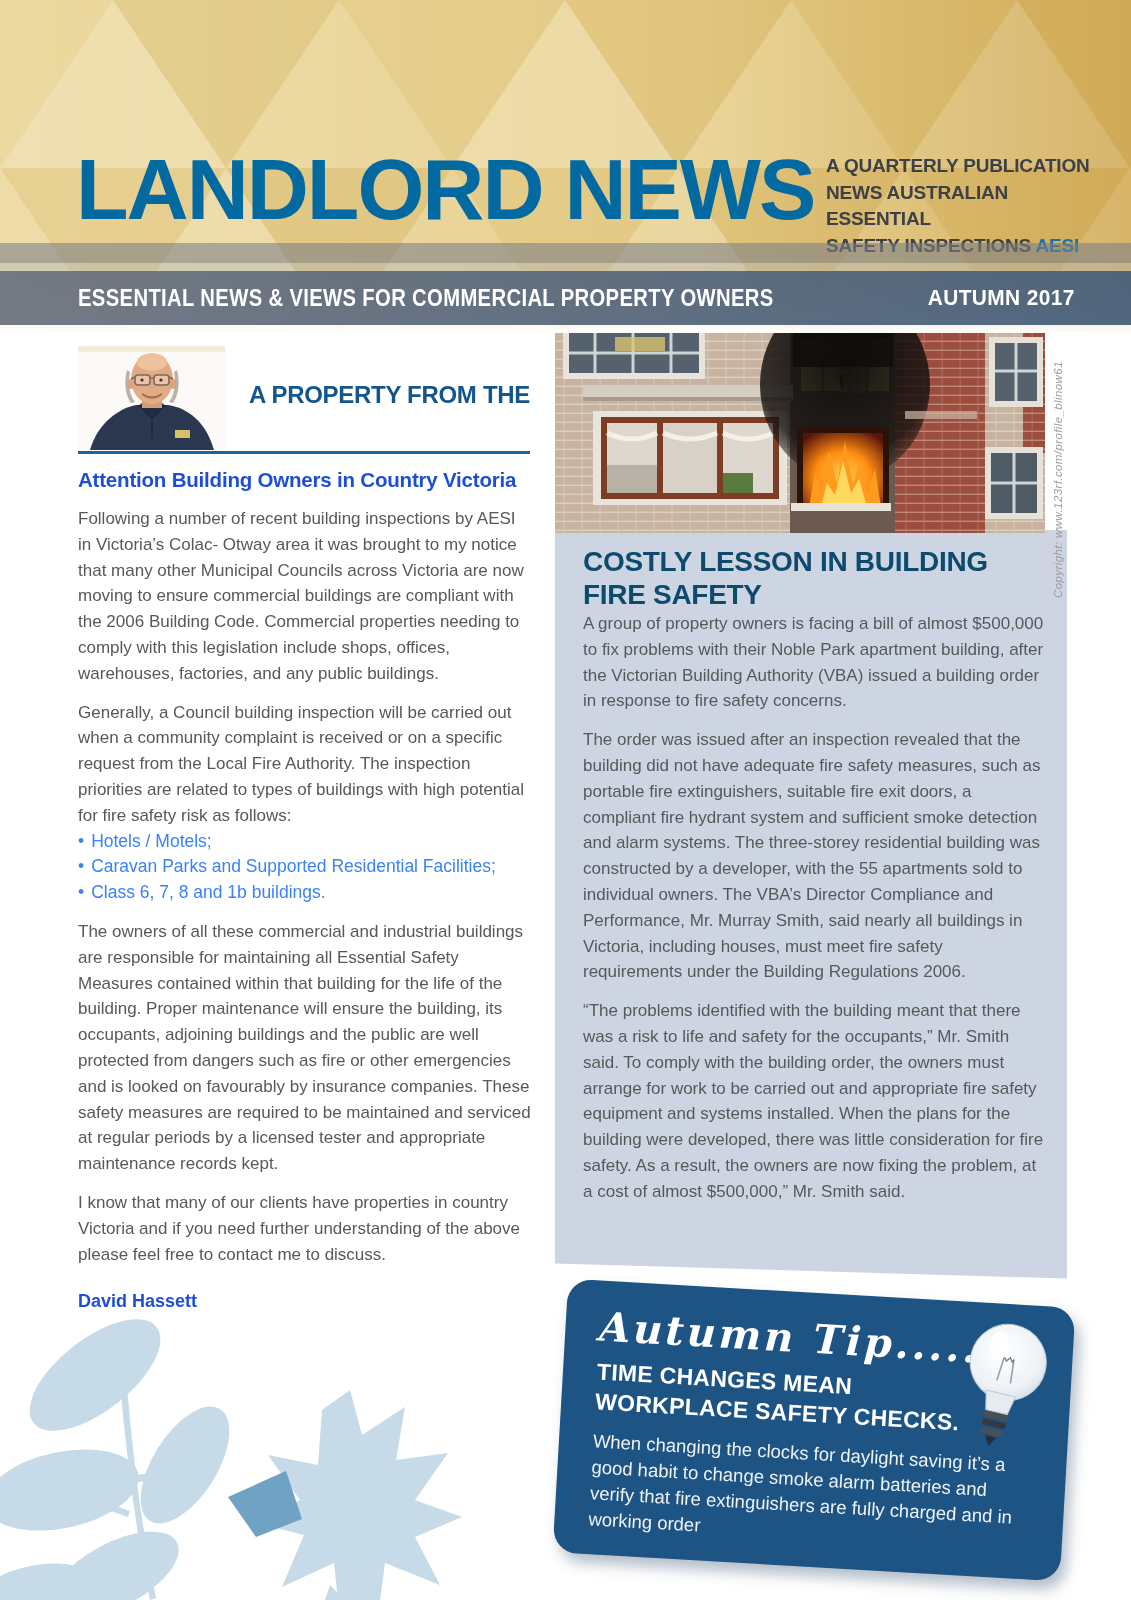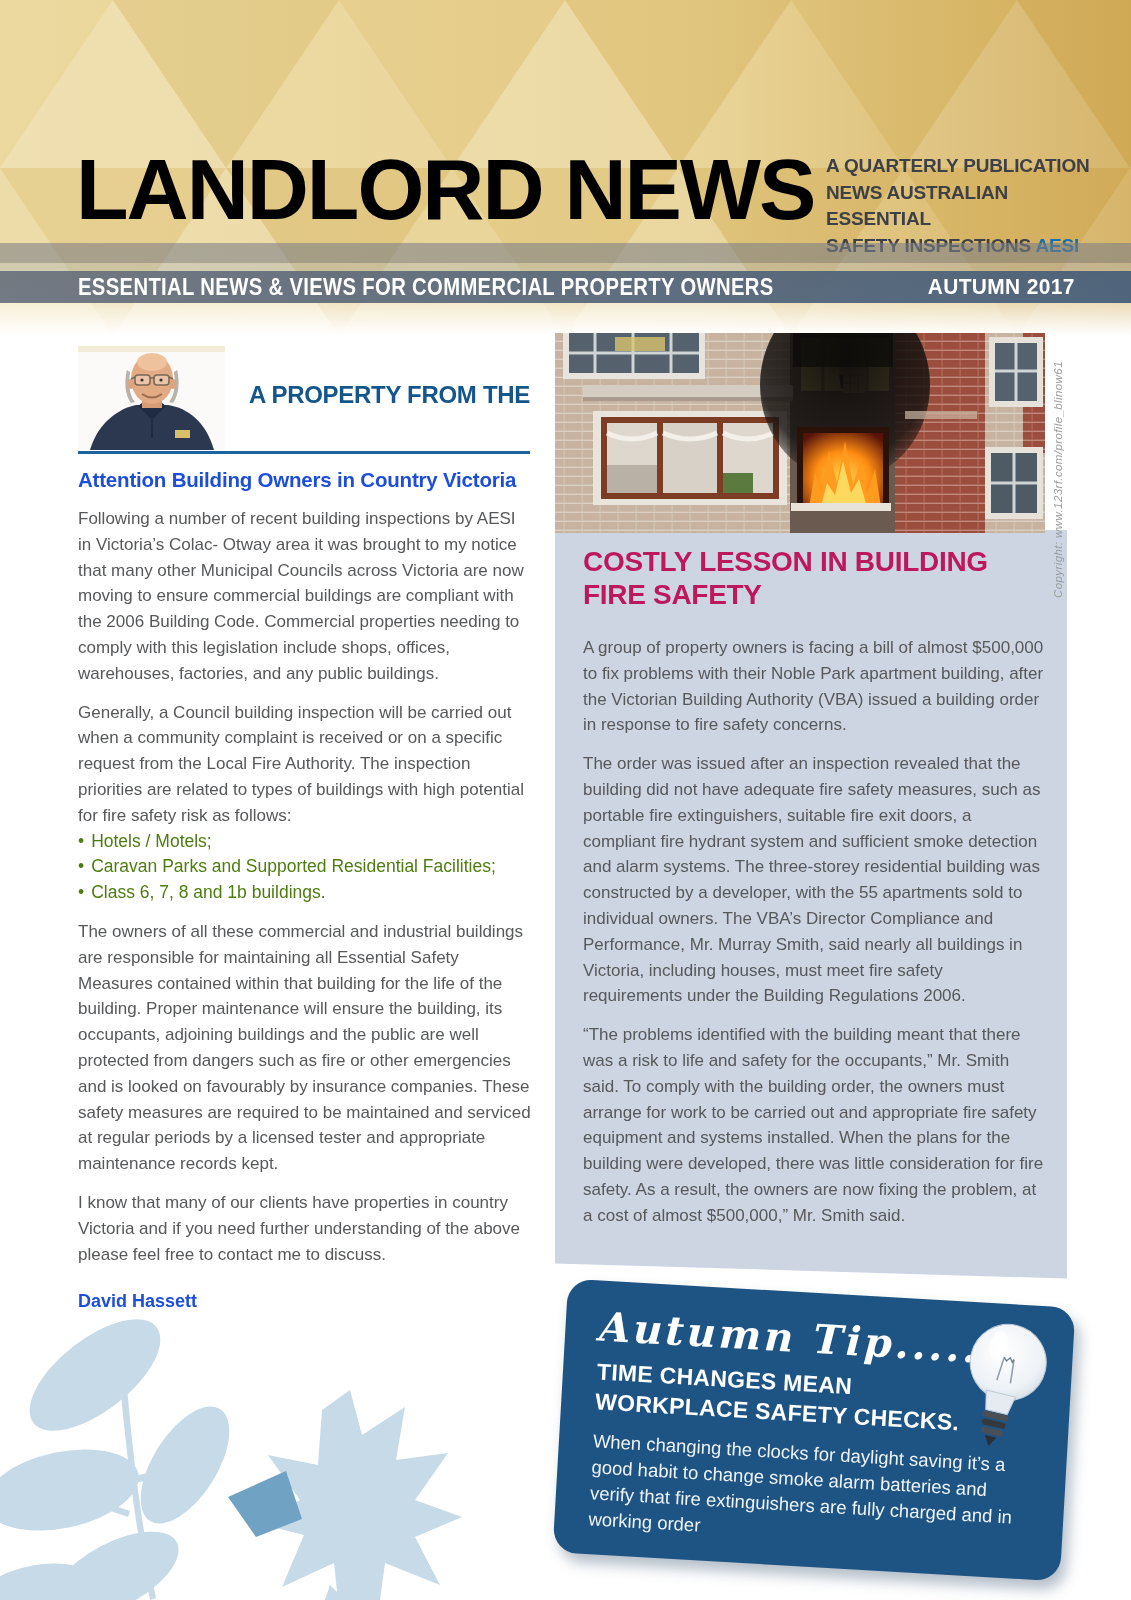--- a/index.html
+++ b/index.html
@@ -2,60 +2,60 @@
 <html><head>
 <meta charset="utf-8">
 <style>
   html,body{margin:0;padding:0;background:#ffffff;}
   .page{position:relative;width:1131px;height:1600px;background:#ffffff;overflow:hidden;
         font-family:"Liberation Sans",sans-serif;-webkit-font-smoothing:antialiased;}
 
   
   .header-svg{position:absolute;top:0;left:0;}
   .masthead-title{position:absolute;left:76px;top:146px;font-size:86px;font-weight:700;
-        color:#000000;letter-spacing:-2px;line-height:86px;white-space:nowrap;}
+        color:#0369a1;letter-spacing:-2px;line-height:86px;white-space:nowrap;}
   .tagline{position:absolute;left:826px;top:153px;width:270px;font-size:19px;font-weight:700;
         color:#3d4046;line-height:26.5px;letter-spacing:-0.2px;}
   .tagline .brand{color:#1a6fae;}
 
   
   .banner-strip-a{position:absolute;left:0;top:243px;width:1131px;height:20px;background:rgba(122,126,134,.58);}
   .banner-strip-b{position:absolute;left:0;top:263px;width:1131px;height:8px;background:rgba(165,175,188,.38);}
-  .banner-main{position:absolute;left:0;top:271px;width:1131px;height:32px;
+  .banner-main{position:absolute;left:0;top:271px;width:1131px;height:54px;
         background:linear-gradient(90deg,rgba(104,112,124,.92),rgba(72,95,122,.95));
         display:flex;align-items:center;}
   .banner-inner{width:997px;margin-left:78px;display:flex;justify-content:space-between;align-items:center;}
   .banner-left{color:#ffffff;font-size:23px;font-weight:700;letter-spacing:.4px;
         transform:scaleX(.88);transform-origin:left center;white-space:nowrap;}
   .banner-right{color:#ffffff;font-size:22px;font-weight:700;letter-spacing:.4px;
         transform:scaleX(.95);transform-origin:right center;white-space:nowrap;}
 
   
   .left-col{position:absolute;left:78px;top:340px;width:452px;}
   .dir-photo{position:absolute;left:0;top:6px;width:147px;height:104px;background:#fff;overflow:hidden;}
   .dir-heading{position:absolute;left:140px;top:40px;width:312px;text-align:right;
         color:#14568c;font-size:24px;font-weight:700;line-height:29px;letter-spacing:-0.3px;}
   .dir-rule{position:absolute;left:0;top:111px;width:452px;height:3px;background:#1b64a0;}
   .dir-text{position:absolute;left:0;top:128px;width:455px;}
   .subhead{color:#1d4ed8;font-size:20.5px;font-weight:700;margin:0 0 14px 0;letter-spacing:-0.2px;}
   .body-p{color:#57585a;font-size:17px;line-height:25.8px;margin:0 0 13px 0;}
-  .bullet-line{color:#4d7c0f;font-size:17.5px;line-height:25.8px;margin:0;}
+  .bullet-line{color:#3b82f6;font-size:17.5px;line-height:25.8px;margin:0;}
   .bullet-line .dot{margin-right:7px;}
   .signature{color:#1d4ed8;font-size:18px;font-weight:700;margin-top:24px;}
 
   
   .article-panel{position:absolute;left:555px;top:530px;width:512px;height:760px;background:#cdd5e3;
         clip-path:polygon(0 0,100% 0,100% 98.5%,0 96.5%);}
   .fire-photo{position:absolute;left:555px;top:333px;width:490px;height:200px;overflow:hidden;}
   .photo-credit{position:absolute;left:1052px;top:348px;height:250px;color:#9b9b9b;
         font-size:11.5px;font-style:italic;letter-spacing:.4px;writing-mode:vertical-rl;
         transform:rotate(180deg);white-space:nowrap;}
   .article{position:absolute;left:583px;top:545px;width:462px;}
-  .article-heading{color:#be185d;font-size:28px;font-weight:700;line-height:33px;
-        letter-spacing:-0.3px;margin:0 0 24px 0;}
+  .article-heading{color:#0c4a6e;font-size:28px;font-weight:700;line-height:33px;
+        letter-spacing:-0.3px;margin:0 0 0 0;}
 
   
   .tip-card{position:absolute;left:560px;top:1293px;width:508px;height:274px;background:#1e5484;
         border-radius:24px;transform:rotate(3.3deg);transform-origin:50% 50%;
         box-shadow:6px 9px 14px rgba(40,70,100,.35);color:#ffffff;}
   .tip-inner{padding:24px 30px 0 34px;}
   .tip-script{font-family:"DejaVu Serif",serif;font-style:italic;font-weight:700;
         font-size:40px;letter-spacing:3px;line-height:44px;}
   .tip-heading{font-size:23px;font-weight:700;line-height:30px;letter-spacing:.3px;
         width:400px;margin-top:8px;}

